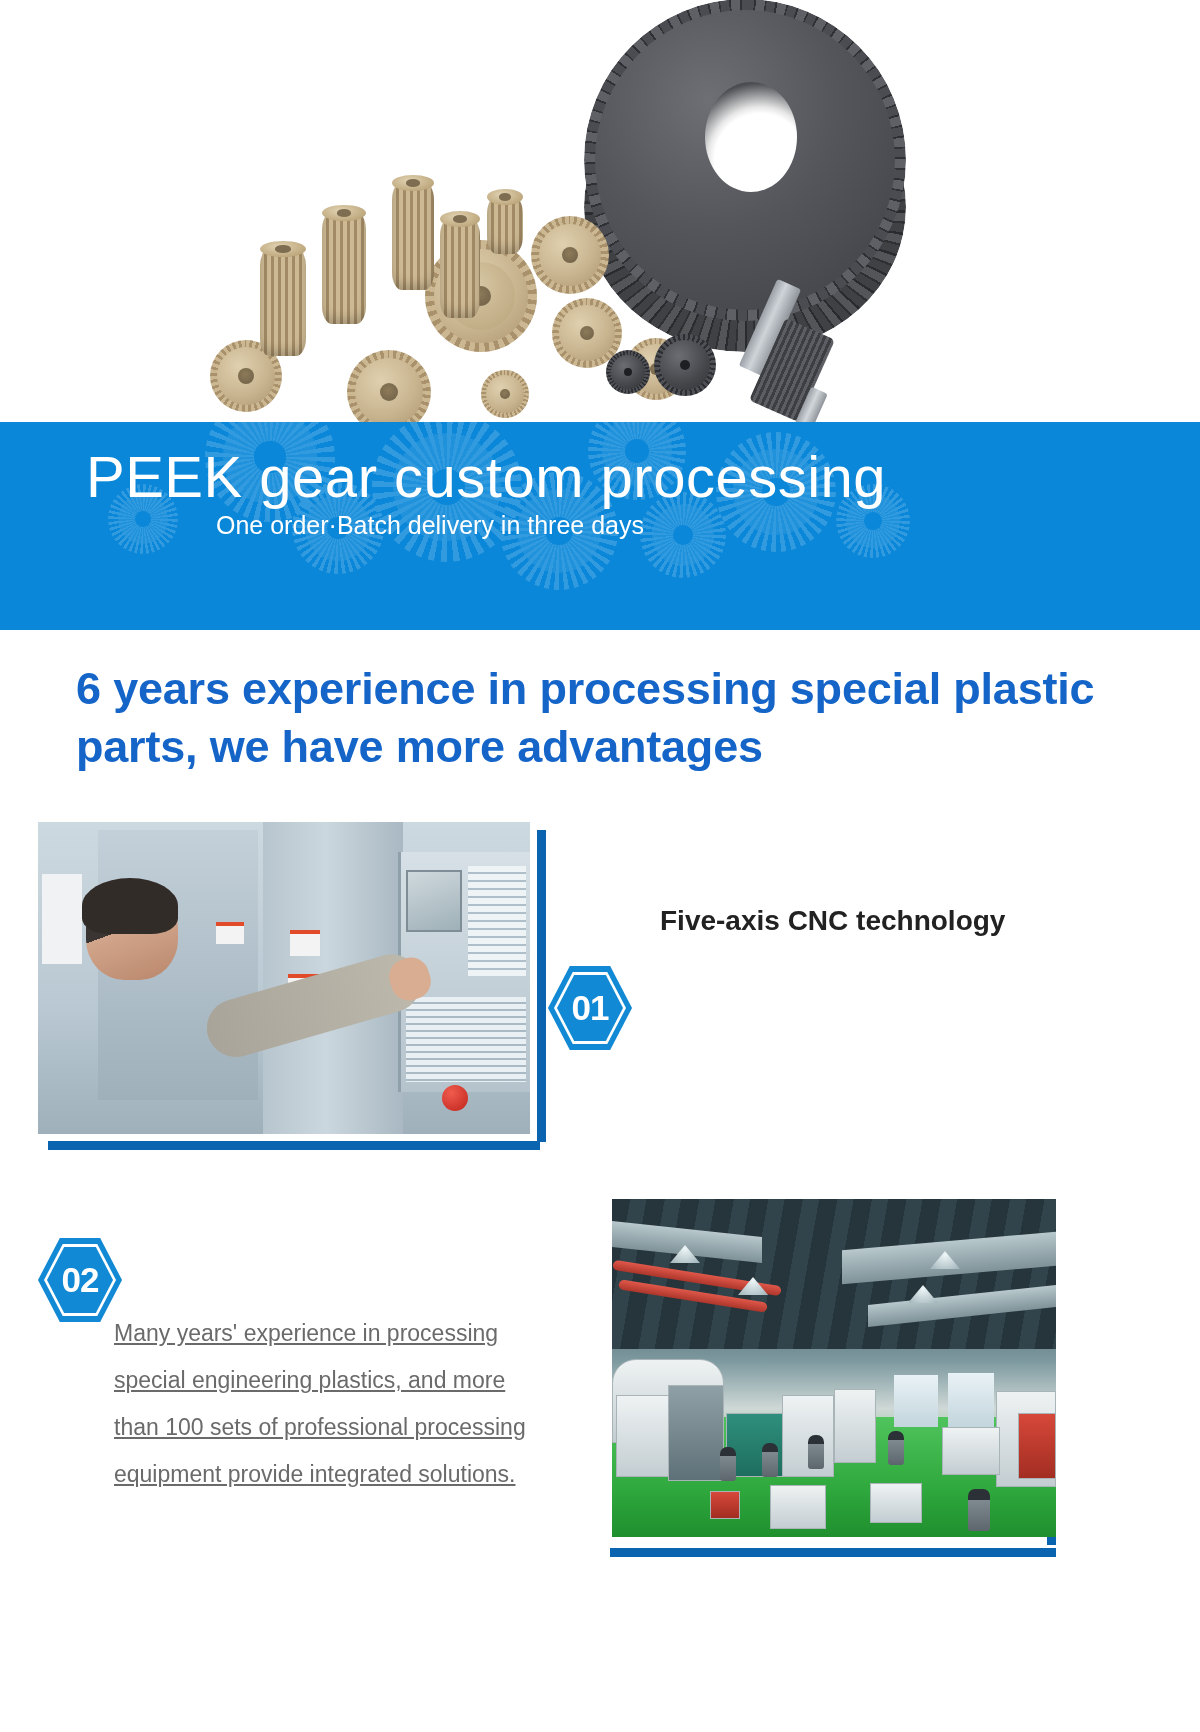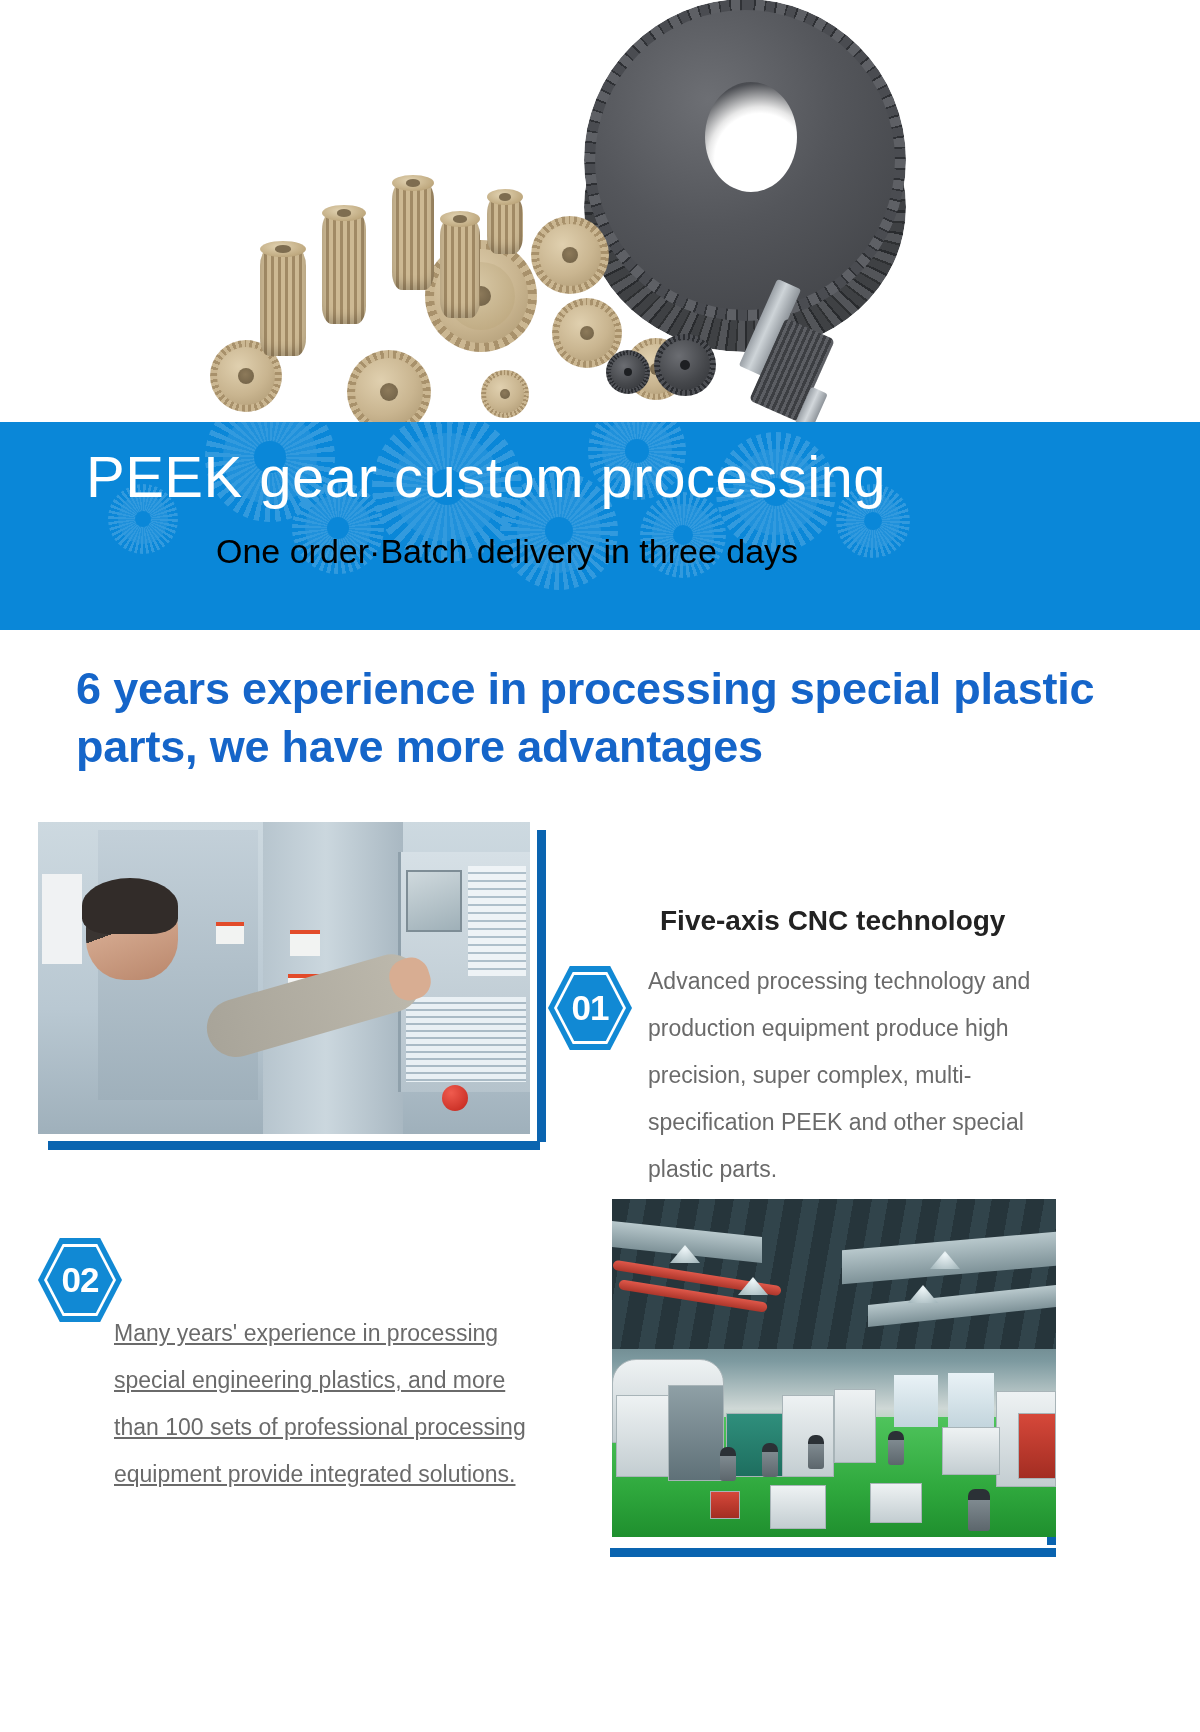--- a/index.html
+++ b/index.html
@@ -118,22 +118,22 @@
     content:""; position:absolute; inset:38%; border-radius:50%;
     background:#0a87d8; z-index:2;
   }
   .banner-text { position:absolute; left:0; top:0; width:1200px; padding-top:22px; text-align:left; }
   .banner-title {
     margin-left:86px;
     font-size:58px; font-weight:400; color:#ffffff; letter-spacing:.5px;
     line-height:1.15; white-space:nowrap;
   }
   .banner-sub {
-    margin-left:216px; margin-top:21px;
-    font-size:34px; font-weight:400; color:#000000; white-space:nowrap;
+    margin-left:216px; margin-top:0;
+    font-size:25px; font-weight:400; color:#ffffff; white-space:nowrap;
   }
 
   
   .headline {
     position:absolute; left:76px; top:660px; width:1020px;
     font-size:45px; font-weight:bold; color:#1565c9; line-height:1.28;
     font-stretch:condensed; letter-spacing:-.2px;
   }
 
   
@@ -386,21 +386,20 @@
     </div>
   </div>
 
   <div class="hexbadge" style="left:548px;top:966px;">
     <div class="hex"></div>
       <div class="hex-inner"></div>
       <div class="hex-inner2"></div>
     <div class="num">01</div>
   </div>
   <div class="feat-title" style="left:660px;top:905px;">Five-axis CNC technology</div>
-  <div class="feat-body" style="left:648px;top:958px;width:438px;">Advanced processing technology and production equipment produce high precision, super complex, multi-specification PEEK and other special plastic parts.</div>
 
   <div class="photo-frame ws-wrap">
     <div class="accent ws-accent-r"></div>
     <div class="accent ws-accent-b"></div>
     <div class="photo ws-photo">
       <div class="ws-bg"></div>
       <div class="ws-ceiling"></div>
       <div class="ws-duct" style="left:0;top:30px;width:150px;height:26px;transform:skewY(6deg);"></div>
       <div class="ws-duct" style="left:230px;top:42px;width:214px;height:34px;transform:skewY(-5deg);"></div>
       <div class="ws-duct" style="left:256px;top:96px;width:188px;height:22px;transform:skewY(-6deg);"></div>

